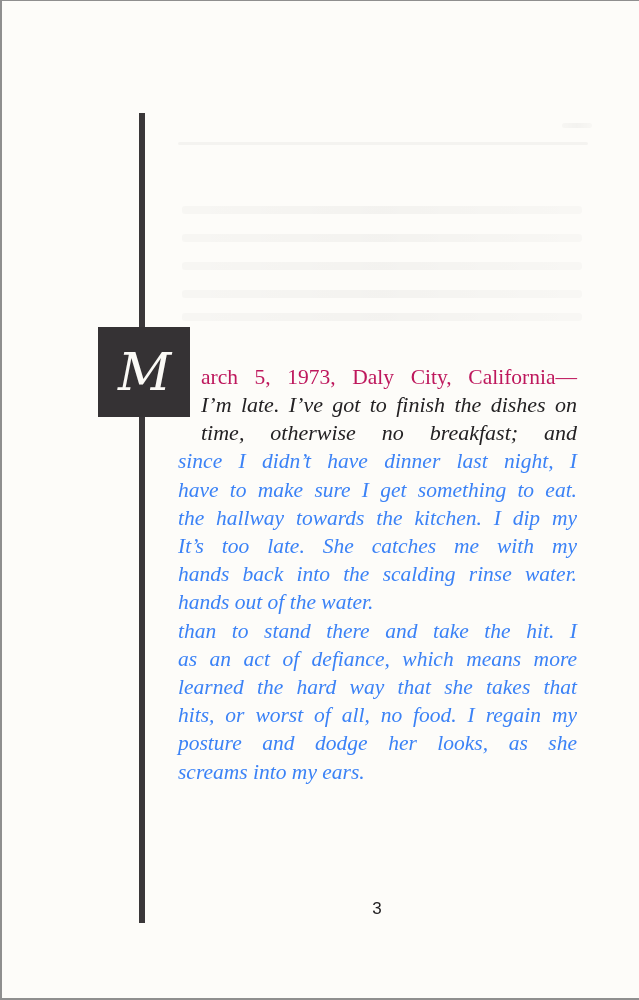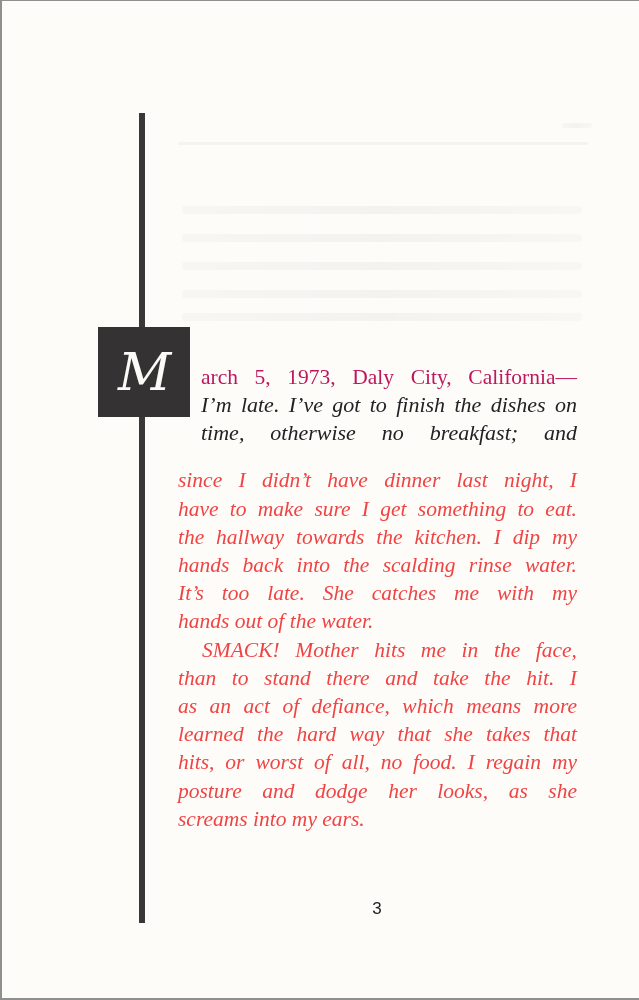--- a/index.html
+++ b/index.html
@@ -89,22 +89,21 @@
     }
     .body-lines {
       position: absolute;
       left: 176px;
       top: 446.4px;
       width: 399px;
       font-family: "Liberation Serif", serif;
       font-style: italic;
       font-size: 21.5px;
       line-height: 28.2px;
-      color: #ef4444;
-      margin-top: 19px;
+      color: #3b82f6;
     }
     .para-indent { padding-left: 24px; }
     .page-number {
       position: absolute;
       left: 360px;
       top: 898px;
       width: 30px;
       font-family: "Liberation Sans", sans-serif;
       font-size: 17px;
       line-height: 20px;
@@ -134,26 +133,25 @@
   <div class="indent-lines">
     <span class="line">I’m late. I’ve got to finish the dishes on</span>
     <span class="line">time, otherwise no breakfast; and</span>
   </div>
 
   <div class="body-lines">
     <div>
       <span class="line">since I didn’t have dinner last night, I</span>
       <span class="line">have to make sure I get something to eat.</span>
       <span class="line">the hallway towards the kitchen. I dip my</span>
+      <span class="line">It’s too late. She catches me with my</span>
       <span class="line">hands back into the scalding rinse water.</span>
-      <span class="line">It’s too late. She catches me with my</span>
       <span class="line last">hands out of the water.</span>
     </div>
     <div>
-      <span class="line para-indent">SMACK! Mother hits me in the face,</span>
       <span class="line">than to stand there and take the hit. I</span>
       <span class="line">as an act of defiance, which means more</span>
       <span class="line">learned the hard way that she takes that</span>
       <span class="line">hits, or worst of all, no food. I regain my</span>
       <span class="line">posture and dodge her looks, as she</span>
       <span class="line last">screams into my ears.</span>
     </div>
   </div>
 
   <div class="page-number">3</div>

